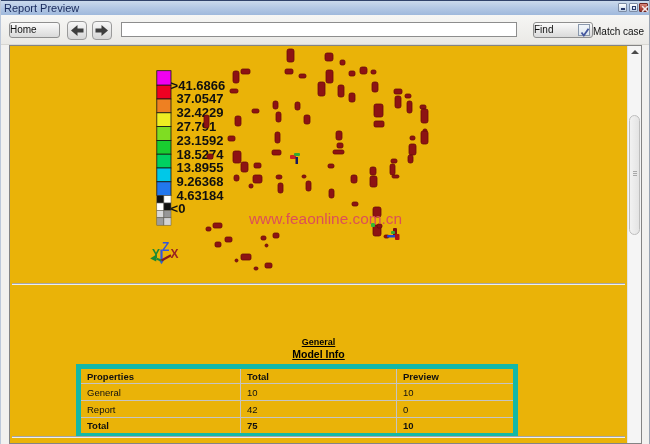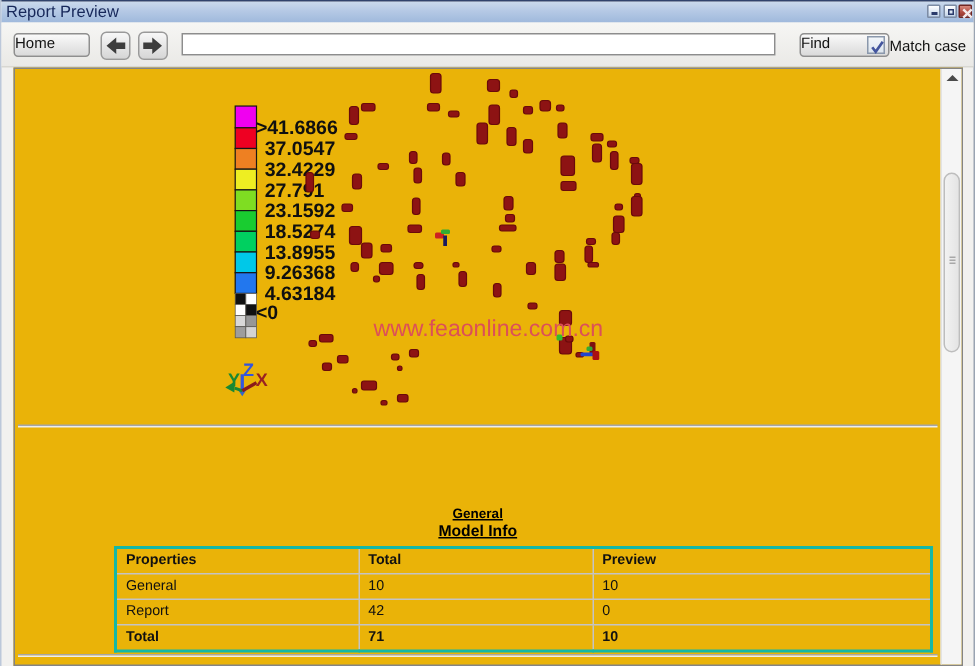--- a/index.html
+++ b/index.html
@@ -34,22 +34,22 @@
 #mc { position:absolute; left:592px; top:11px; font-size:10px; color:#111; white-space:nowrap; }
 #content { position:absolute; left:8px; top:45px; width:633px; height:399px;
   background:#eab308; border:1px solid #848484; }
 #plot { position:absolute; left:0; top:0; }
 .hr { position:absolute; left:2px; width:613px; height:2px;
   border-top:1px solid #a6a6a6; border-bottom:1px solid #ededed; }
 #h1 { position:absolute; left:0; top:270px; width:617px; text-align:center;
   font-size:10.5px; font-weight:bold; text-decoration:underline; color:#000;margin-top:32px; }
 #h2 { position:absolute; left:0; top:291px; width:617px; text-align:center;
   font-size:9px; font-weight:bold; text-decoration:underline; color:#000; }
-table { position:absolute; left:66px; top:318px; width:546px; border-collapse:collapse;
-  font-size:9.5px; color:#111; border:2px solid #14b8a6; }
+table { position:absolute; left:66px; top:318px; width:442px; border-collapse:collapse;
+  font-size:9.5px; color:#111; border:5px solid #14b8a6; }
 td { border:1px solid #c4c4c4; padding:0 0 0 6px; height:17px; vertical-align:middle; }
 tr.b td { font-weight:bold; }
 #sbar { position:absolute; right:0; top:0; width:14px; height:397px;
   background:#f5f5f5; border-left:1px solid #e3e3e3; }
 #sup { position:absolute; left:3px; top:4px; width:0; height:0;
   border-left:4px solid transparent; border-right:4px solid transparent;
   border-bottom:4px solid #4a4a4a; }
 #sthumb { position:absolute; left:1px; top:69px; width:11px; height:120px;
   background:linear-gradient(90deg,#f2f2f2,#e4e4e4); border:1px solid #bdbdbd; border-radius:6px; }
 #sgrip { position:absolute; left:2.5px; top:55px; width:4px; height:1px;
@@ -232,21 +232,21 @@
             <td>10</td>
             <td>10</td>
           </tr>
       <tr>
             <td>Report</td>
             <td>42</td>
             <td>0</td>
           </tr>
       <tr class="b" style="height:18px;">
             <td>Total</td>
-            <td>71</td>
+            <td>75</td>
             <td>10</td>
           </tr>
     </tbody>
       </table>
     <div class="hr" style="top:390px;"></div>
     <div id="sbar">
       <div id="sup"></div>
       <div id="sthumb">
           <div id="sgrip"></div>
         </div>

